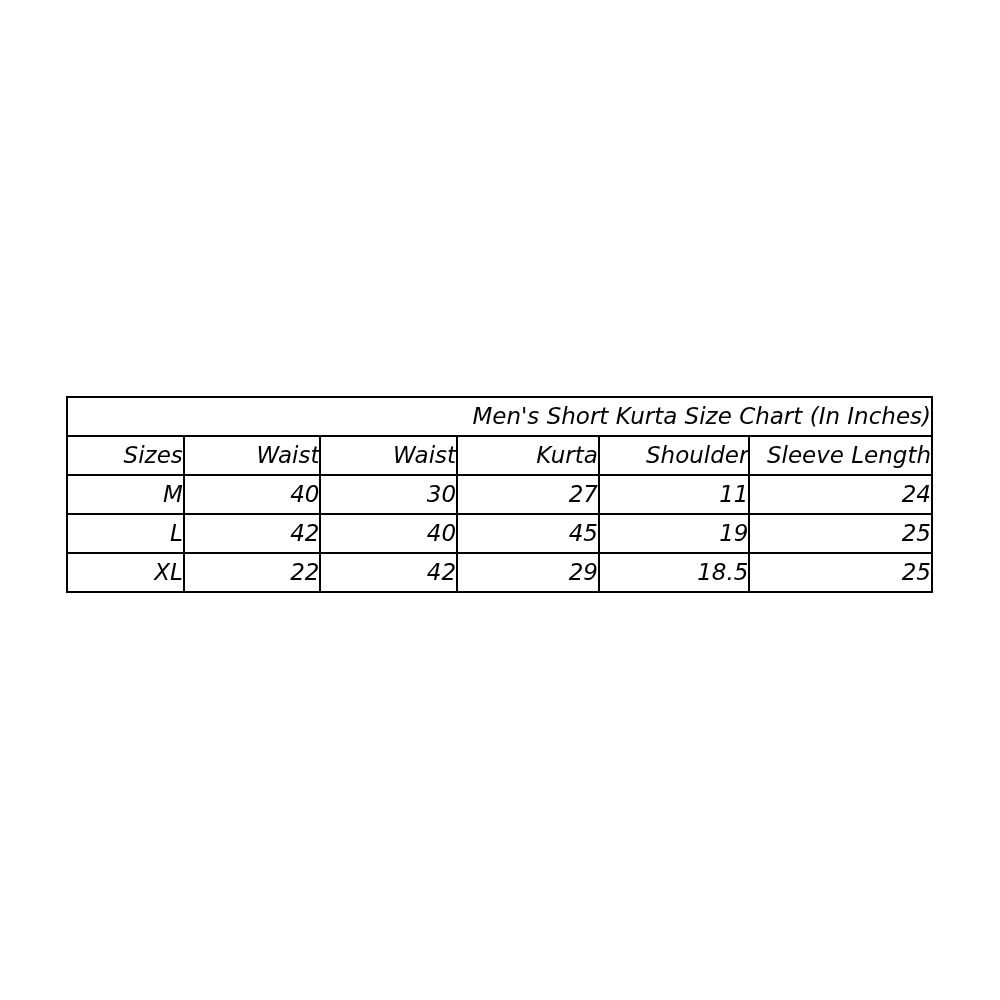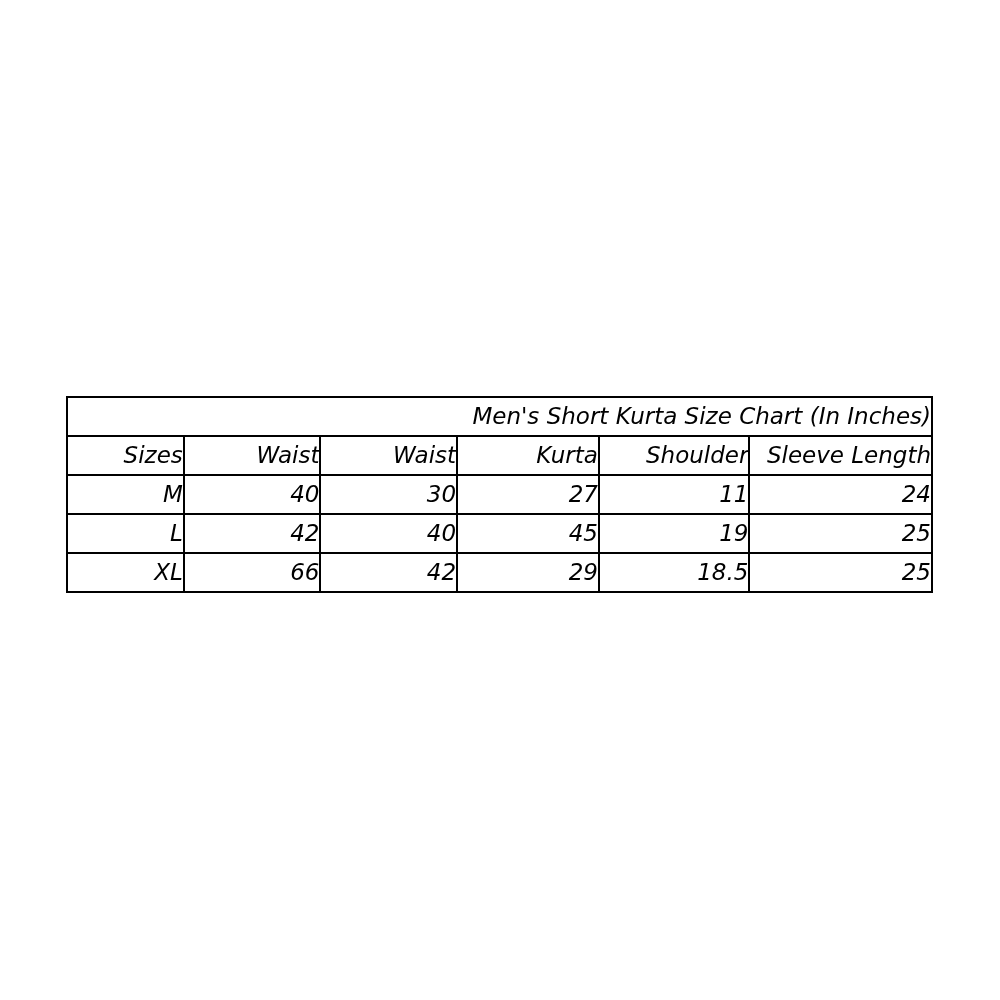--- a/index.html
+++ b/index.html
@@ -104,21 +104,21 @@
       <tr>
         <td class="size-cell">L</td>
         <td>42</td>
         <td>40</td>
         <td>45</td>
         <td>19</td>
         <td>25</td>
       </tr>
       <tr>
         <td class="size-cell">XL</td>
-        <td>66</td>
+        <td>22</td>
         <td>42</td>
         <td>29</td>
         <td>18.5</td>
         <td>25</td>
       </tr>
     </tbody>
   </table>
 </div>
 
 </body></html>

